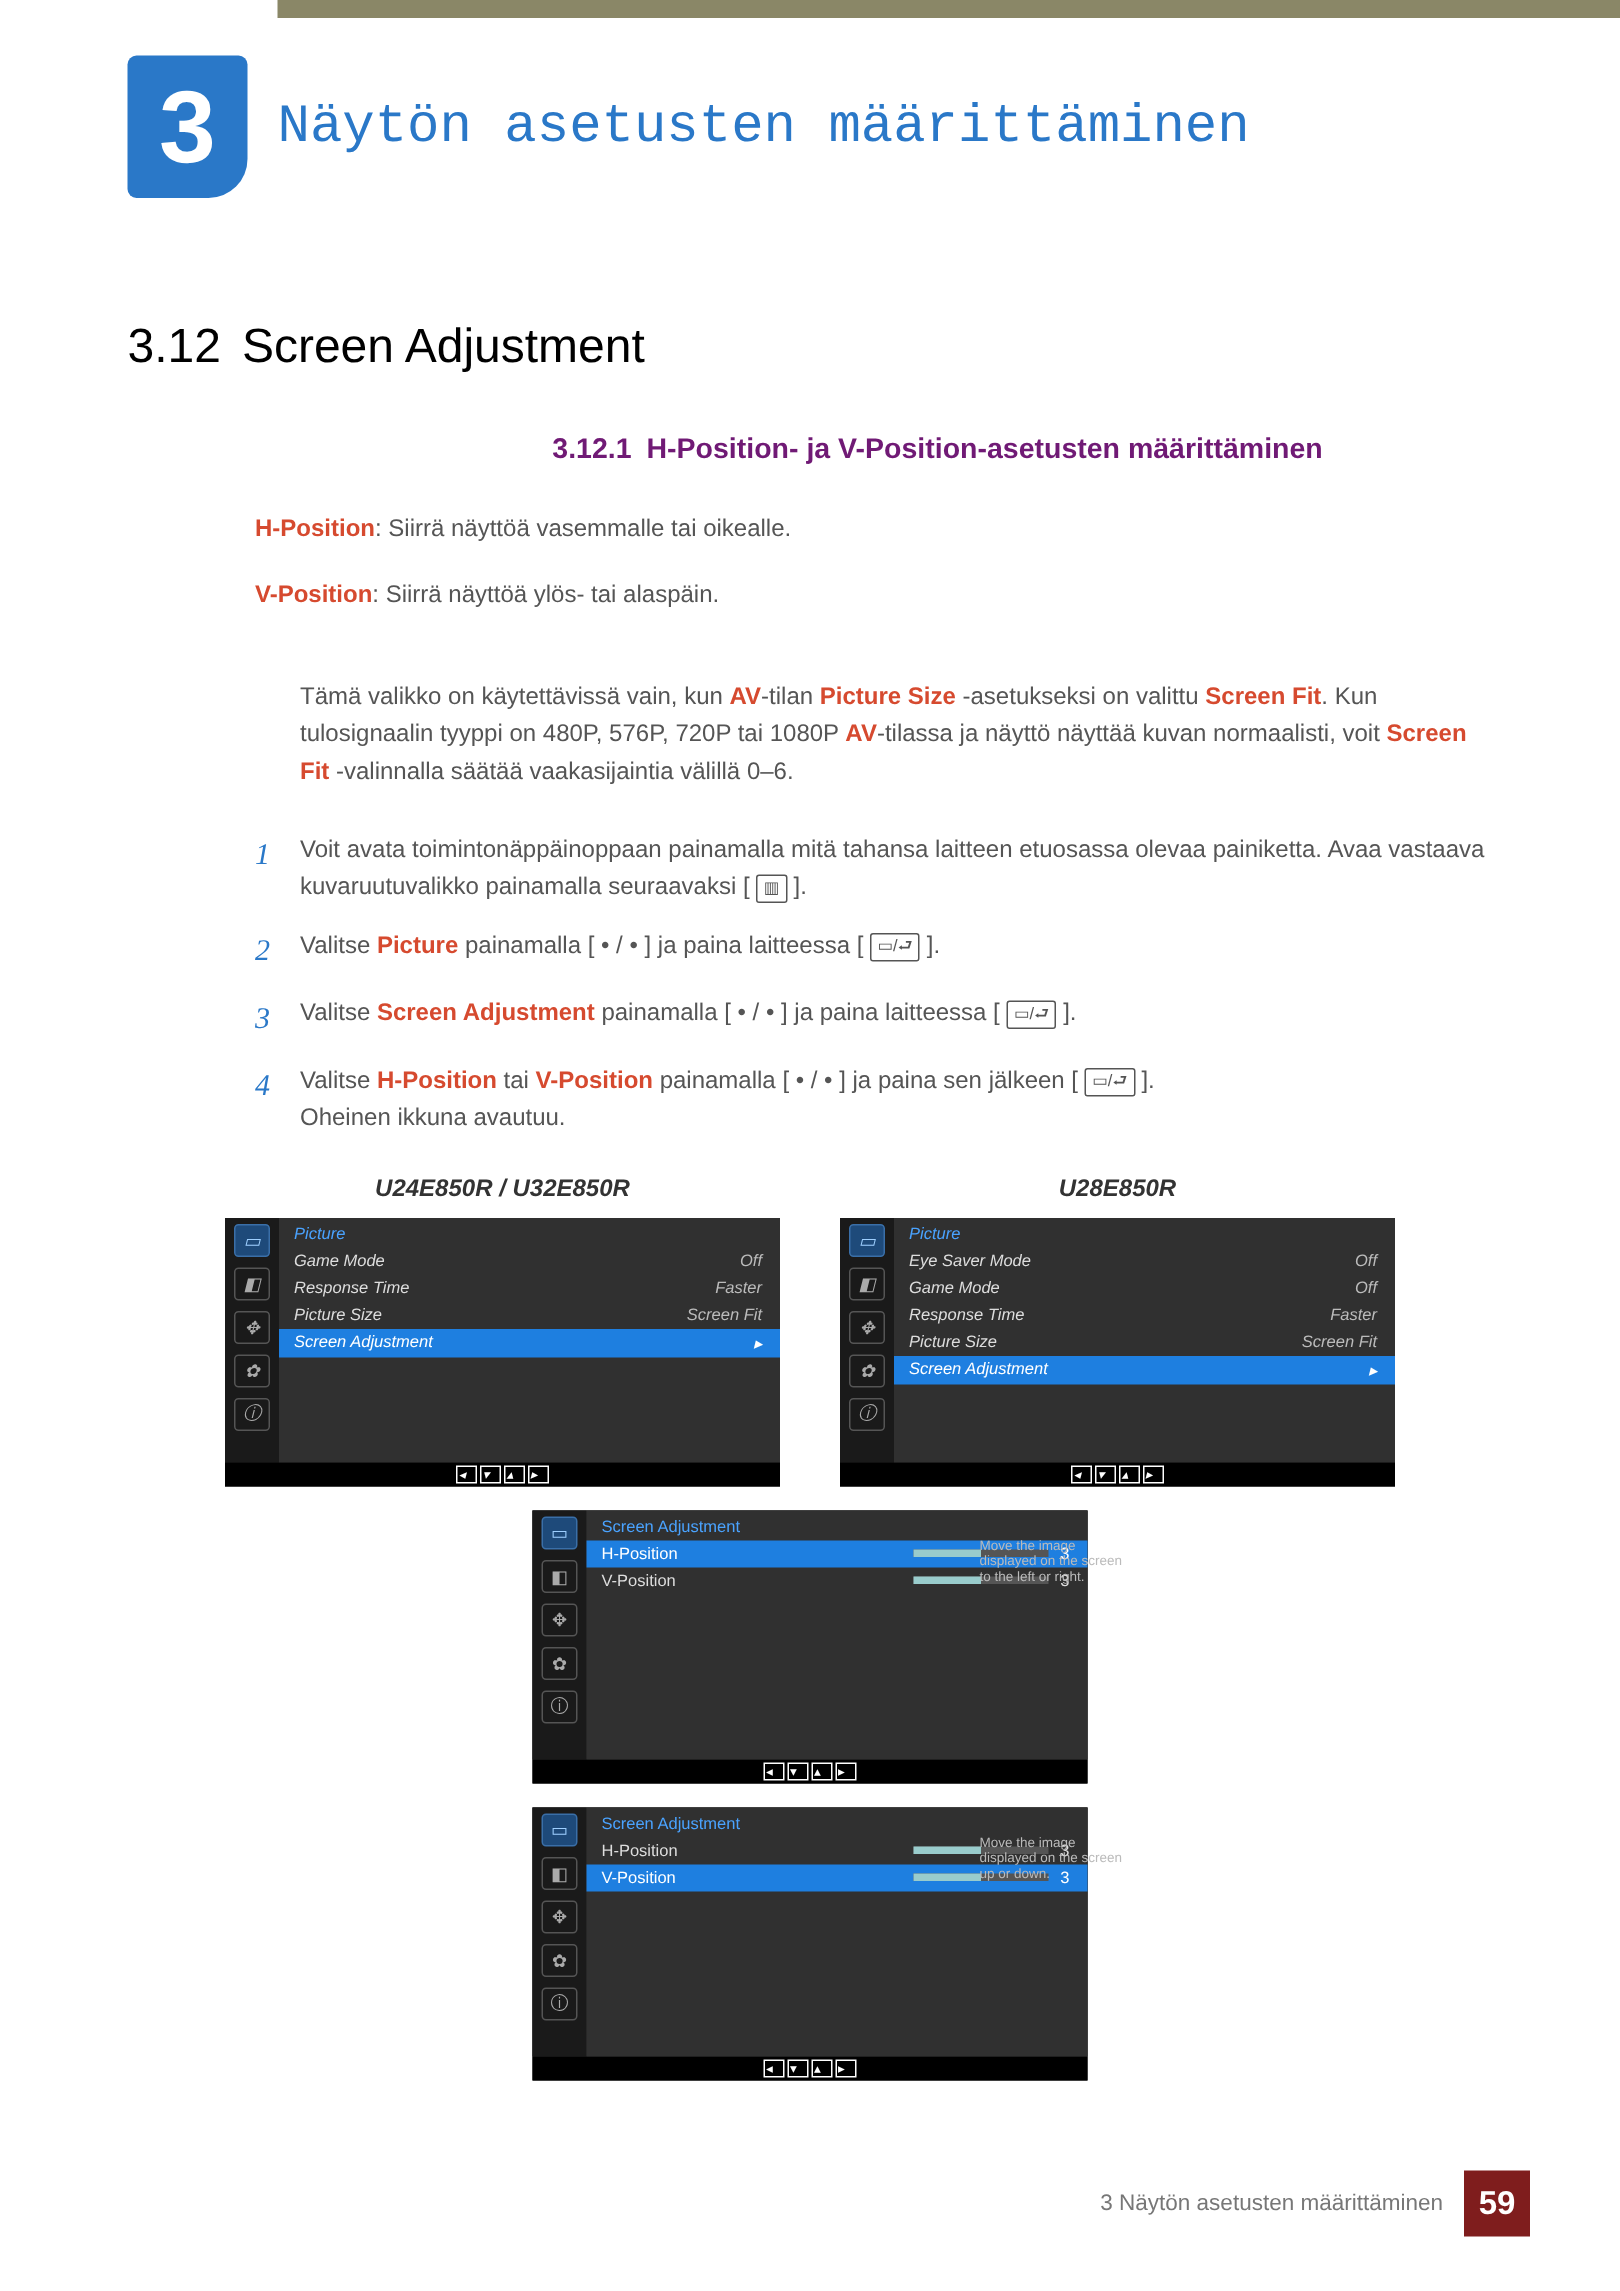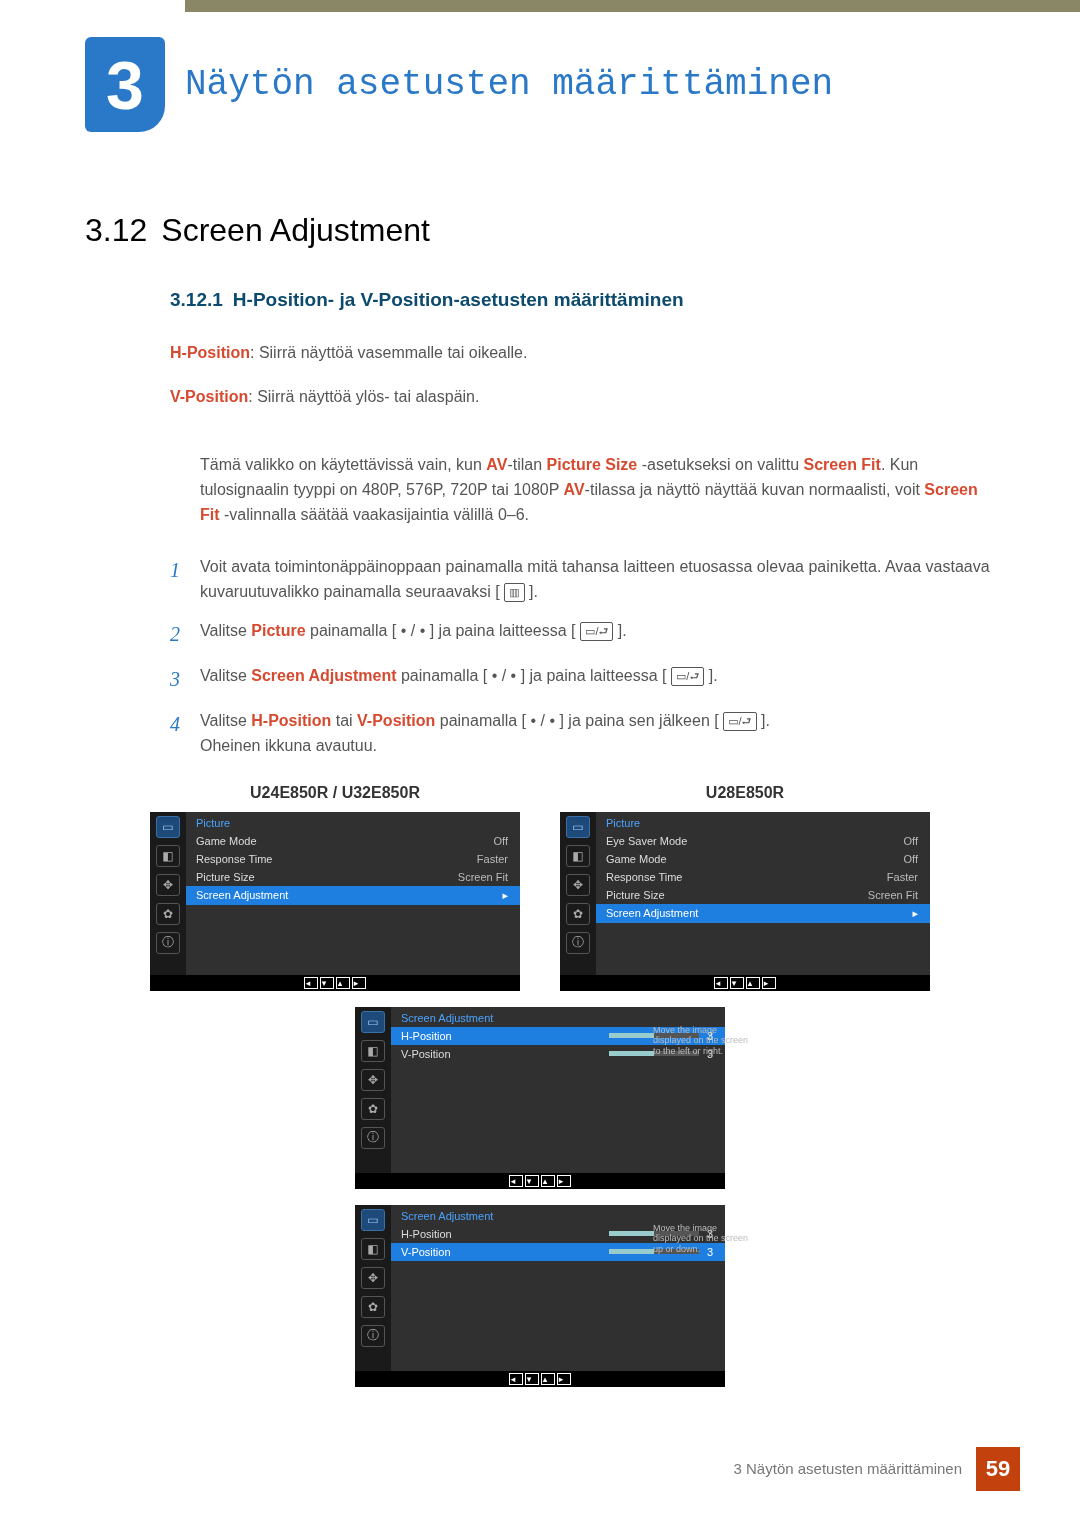--- a/index.html
+++ b/index.html
@@ -46,23 +46,24 @@
     margin-left: 85px;
     font-size: 32px;
     color: #000000;
     font-weight: normal;
     margin-bottom: 40px;
   }
   .section-num { margin-right: 14px; }
   .subsection-title {
     margin-left: 170px;
     font-size: 19px;
-    color: #0c4a6e;
+    color: #701a75;
     font-weight: bold;
     margin-bottom: 30px;
+    text-align: center;
   }
   .subsection-num { margin-right: 10px; }
   .body-text {
     margin-left: 170px;
     margin-right: 90px;
     font-size: 16px;
     color: #555;
     margin-bottom: 20px;
     line-height: 1.5;
   }
@@ -104,20 +105,21 @@
     font-size: 11px;
     vertical-align: 1px;
     min-width: 16px;
     text-align: center;
   }
   .two-col {
     display: flex;
     justify-content: center;
     gap: 40px;
     margin-bottom: 6px;
+    font-style: italic;
   }
   .col-header {
     width: 370px;
     text-align: center;
     font-weight: bold;
     font-size: 16px;
     margin-bottom: 10px;
   }
   .osd-wrap { width: 370px; }
   .osd {
@@ -175,21 +177,21 @@
     width: 370px;
     position: relative;
   }
   .footer {
     margin-top: 60px;
     display:flex; justify-content:flex-end; align-items:center;
     padding-right: 60px;
   }
   .footer-text { font-size:15px; color:#777; margin-right:14px; }
   .footer-badge {
-    width:44px; height:44px; background:#c2410c; color:#fff;
+    width:44px; height:44px; background:#7f1d1d; color:#fff;
     display:flex; align-items:center; justify-content:center;
     font-size:22px; font-weight:bold;
   }
   .osd-row .left { display:flex; align-items:center; }
   .arrow-r::after { content:"▸"; color:#fff; }
 </style>
 </head>
 <body>
 
 <div class="page">

